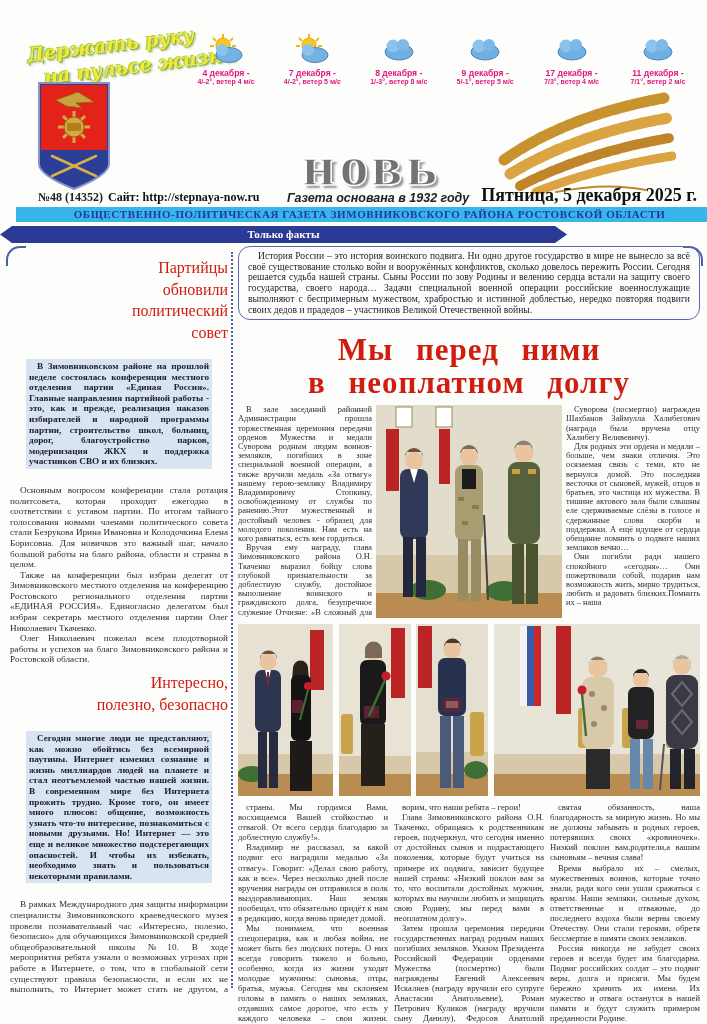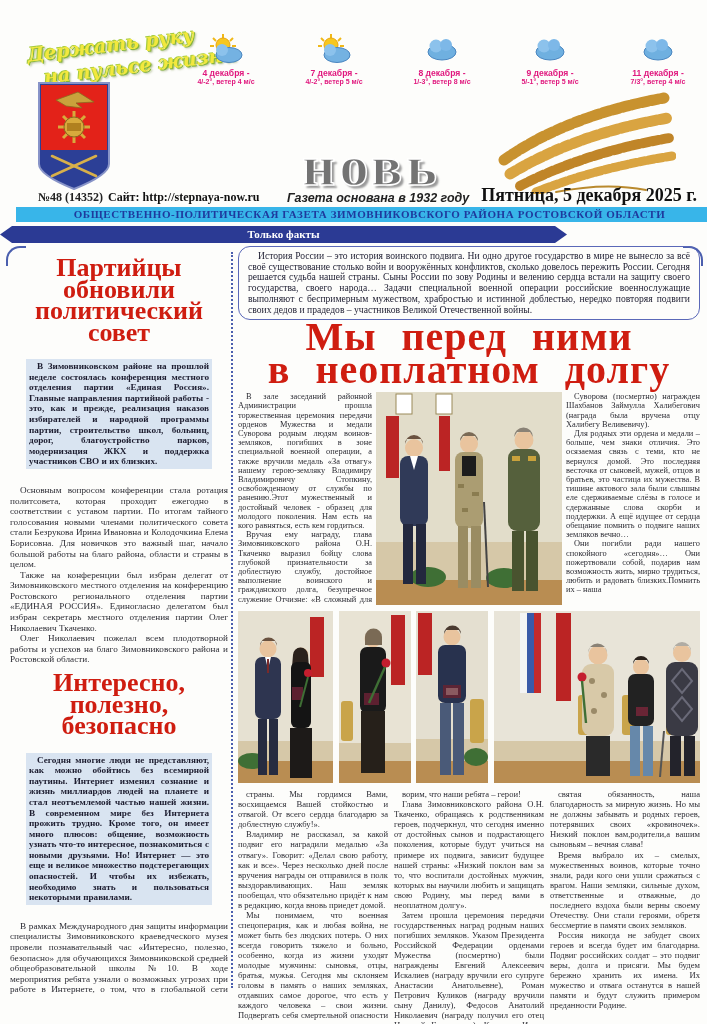--- a/index.html
+++ b/index.html
@@ -34,31 +34,31 @@
   .ribbon{left:0;top:226px;width:567px;height:17px;background:#2b3a94;color:#fff;text-align:center;
           font:bold 11px/17px "Liberation Serif",serif;
           clip-path:polygon(0 50%,12px 0,calc(100% - 12px) 0,100% 50%,calc(100% - 12px) 100%,12px 100%);}
   .corner{width:18px;height:18px;border:2px solid #4b5fae;}
   .ctl{left:6px;top:246px;border-right:none;border-bottom:none;border-top-left-radius:14px;}
   .ctr{left:683px;top:246px;border-left:none;border-bottom:none;border-top-right-radius:14px;}
 
   
   .sidebar{left:10px;top:250px;width:218px;height:745px;overflow:hidden;}
   .vdots{left:231px;top:252px;height:736px;width:0;border-left:2px dotted #4b5fae;}
-  .shead{color:#cf1d10;font-weight:bold;text-align:center;font-size:26px;line-height:21.5px;
+  .shead{color:#cf1d10;font-weight:normal;text-align:right;font-size:16px;line-height:21.5px;
          white-space:pre-line;margin:7px 0 5px;}
   .lead{background:#d9e4f1;font-weight:bold;font-size:9.2px;line-height:10.6px;text-align:justify;
         padding:2px 3px;margin:16px;text-indent:8px;color:#1d1d30;}
   .sbody p{margin:0;font-size:9.2px;line-height:10.6px;text-align:justify;text-indent:10px;color:#2c2c34;}
 
   
   .main{left:238px;top:246px;width:462px;height:772px;}
   .introbox{border:1.5px solid #5a68b8;border-radius:12px;padding:4px 9px;font-weight:normal;
             font-size:9.6px;line-height:10.7px;text-align:justify;color:#1c1c30;text-indent:10px;}
-  .mainhead{margin-top:0;font-size:40px;line-height:33px;font-weight:bold;color:#cf1d10;
+  .mainhead{margin-top:13px;font-size:31px;line-height:33px;font-weight:bold;color:#cf1d10;
             text-align:center;word-spacing:14px;white-space:pre-line;letter-spacing:1px;}
   .midrow{display:flex;gap:4px;height:213px;margin-top:6px;}
   .mcol{width:134px;overflow:hidden;}
   .mcol p{margin:0;font-size:8.4px;line-height:9.2px;text-align:justify;text-indent:8px;}
   .photo{background:#e6e1d2;overflow:hidden;}
   .mainphoto{width:186px;height:213px;}
   .photostrip{display:flex;justify-content:space-between;height:172px;margin-top:6px;}
   .botrow{display:flex;gap:6px;margin-top:6px;height:244px;}
   .bcol{width:150px;overflow:hidden;}
   .bcol p{margin:0;font-size:8.6px;line-height:10.05px;text-align:justify;text-indent:8px;}
@@ -133,22 +133,33 @@
       <div class="winfo">5/-1°, ветер 5 м/с</div>
     </div>
     <div class="witem">
       <div class="wicon">
         <svg width="36" height="32" viewBox="0 0 36 32">
             <ellipse cx="18" cy="19" rx="14" ry="8" fill="#6fb0e0" stroke="#4a86c0"></ellipse>
             <circle cx="12" cy="13" r="6.5" fill="#8cc2ec"></circle>
             <circle cx="22" cy="12" r="6" fill="#7db8e8"></circle>
           </svg>
       </div>
+      <div class="wdate">17 декабря -</div>
+      <div class="winfo">7/3°, ветер 4 м/с</div>
+    </div>
+    <div class="witem">
+      <div class="wicon">
+        <svg width="36" height="32" viewBox="0 0 36 32">
+            <ellipse cx="18" cy="19" rx="14" ry="8" fill="#6fb0e0" stroke="#4a86c0"></ellipse>
+            <circle cx="12" cy="13" r="6.5" fill="#8cc2ec"></circle>
+            <circle cx="22" cy="12" r="6" fill="#7db8e8"></circle>
+          </svg>
+      </div>
       <div class="wdate">11 декабря -</div>
-      <div class="winfo">7/3°, ветер 4 м/с</div>
+      <div class="winfo">7/1°, ветер 2 м/с</div>
     </div>
   </div>
 
   <div class="abs coat">
     <svg width="76" height="112" viewBox="0 0 76 112">
       <path d="M3 3 H73 V84 Q73 95 38 109 Q3 95 3 84 Z" fill="#2c3f96" stroke="#8894c8" stroke-width="2"></path>
       <path d="M5 5 H71 V70 H5 Z" fill="#e32219"></path>
       <path d="M20 20 L42 12 L58 22 L40 23 L46 28 L30 26 Z" fill="#c9a23c" stroke="#8a6a20" stroke-width="0.8"></path>
       <g stroke="#d8aa3c" stroke-width="3">
         <line x1="38" y1="31" x2="38" y2="63"></line>

